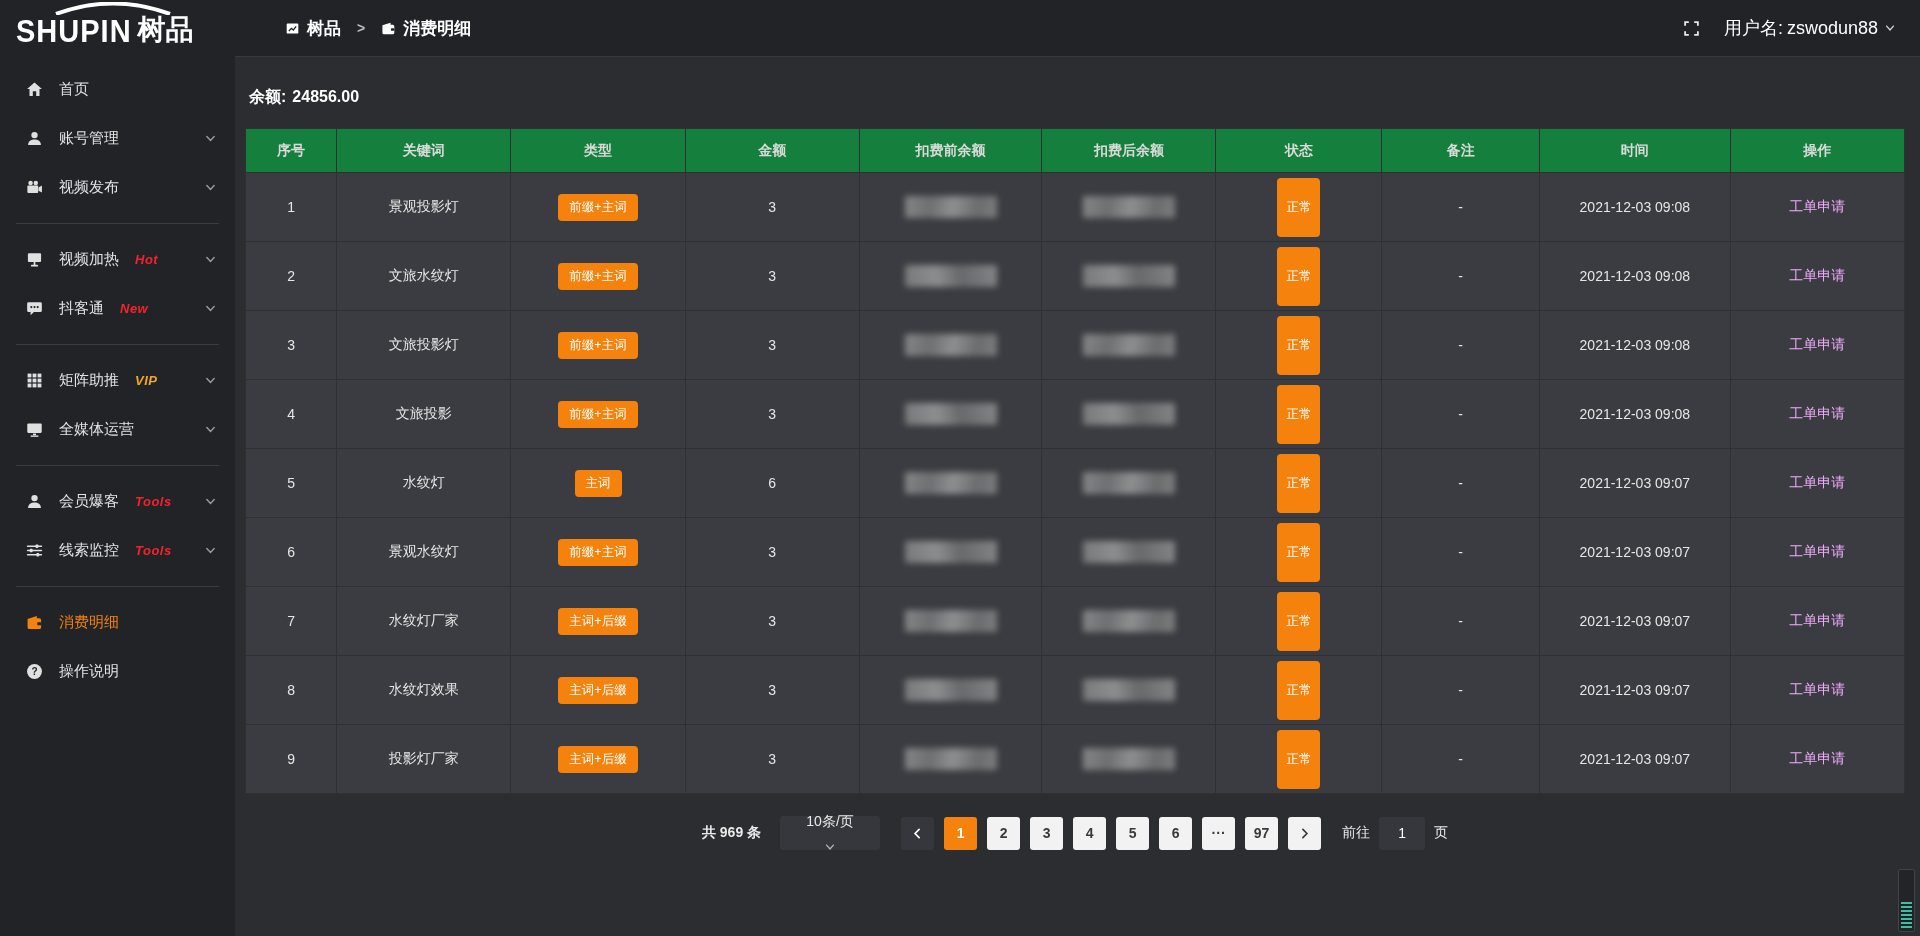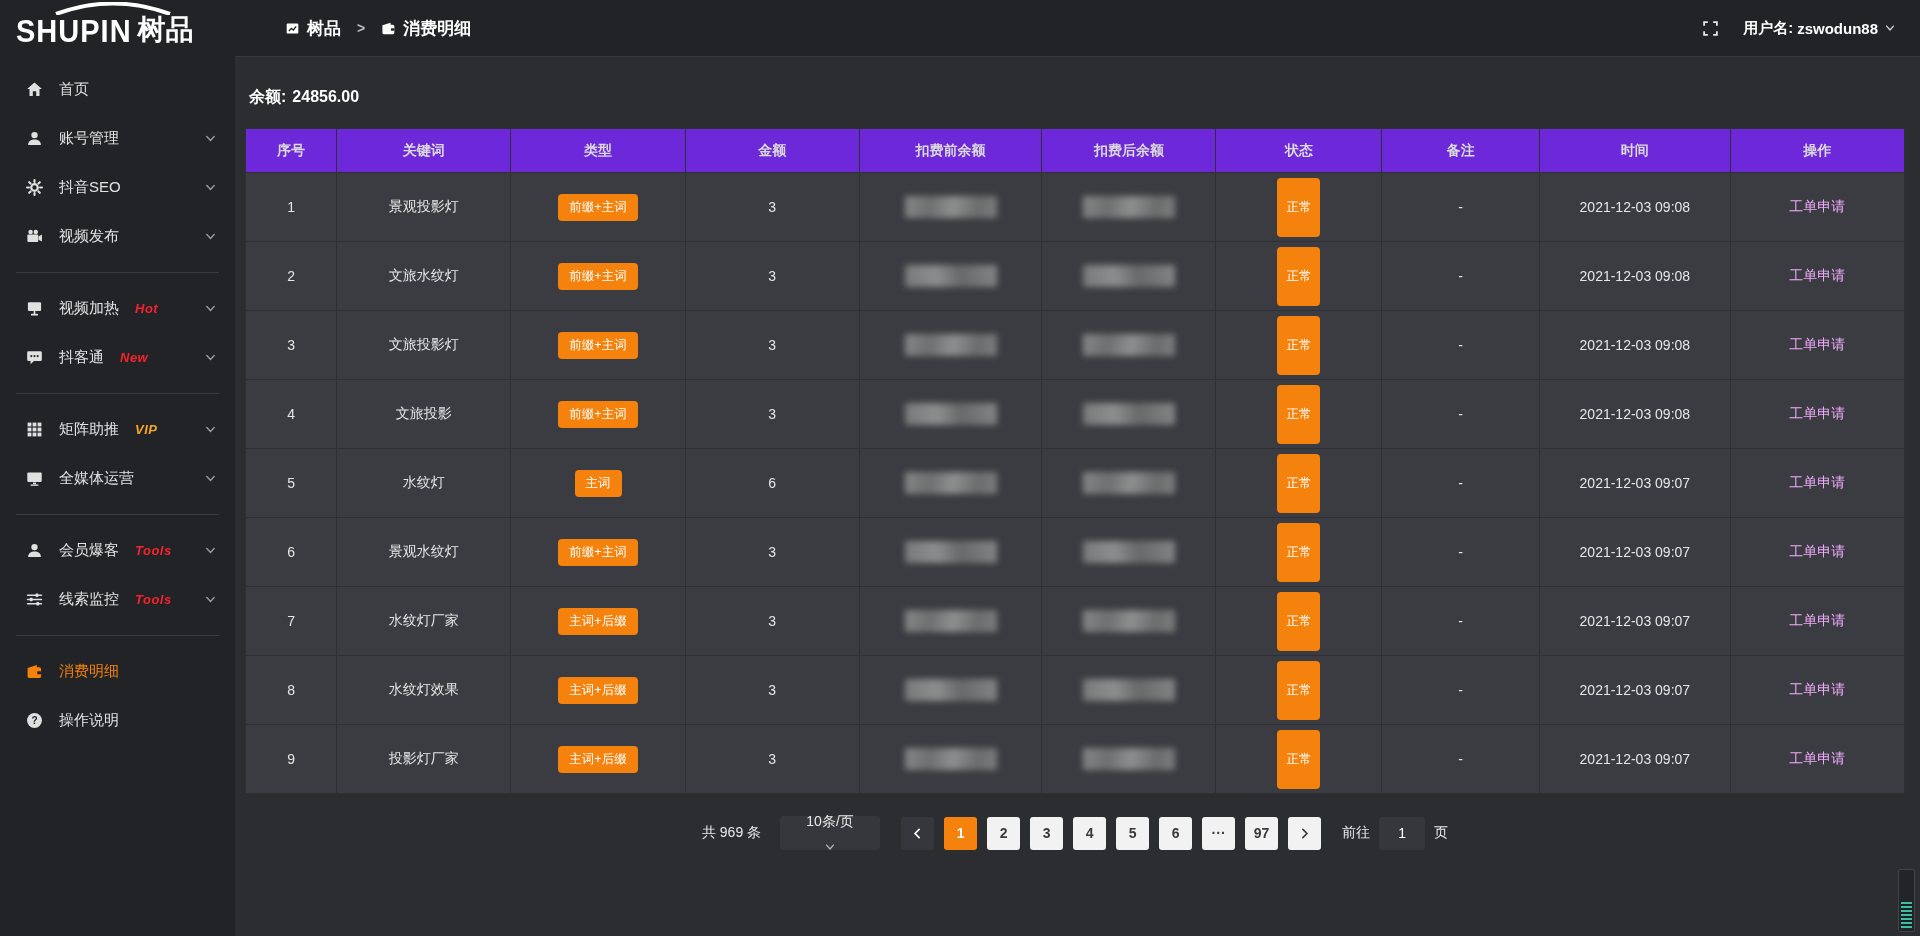--- a/index.html
+++ b/index.html
@@ -24,45 +24,45 @@
   .menu-divider { height:1px; background:#3a3c40; margin:11px 16px; }
 
   
   .main { flex:1; display:flex; flex-direction:column; height:100%; min-width:0; }
   .topbar { height:57px; background:#212327; border-bottom:1px solid #36383c; display:flex; align-items:center; justify-content:space-between; padding:0 24px 0 50px; flex:none; }
   .breadcrumb { display:flex; align-items:center; font-size:17px; font-weight:bold; color:#fff; }
   .bc-item { display:flex; align-items:center; cursor:pointer; }
   .bc-icon { width:15px; height:15px; margin-right:7px; display:inline-flex; color:#fff; }
   .bc-icon svg { width:15px; height:15px; }
   .bc-sep { margin:0 16px; color:#c0c0c0; font-size:14px; }
-  .topbar-right { display:flex; align-items:center; gap:24px; color:#fff; font-size:15px;font-weight:bold; }
+  .topbar-right { display:flex; align-items:center; gap:24px; color:#fff; font-size:18px; }
   .fullscreen { display:inline-flex; cursor:pointer; color:#e8e8e8; }
   .fullscreen svg { width:17px; height:17px; }
   .user { display:flex; align-items:center; gap:4px; cursor:pointer; }
   .user .caret { display:inline-flex; margin-left:2px; color:#d5d5d5; }
   .user .caret svg { width:12px; height:12px; }
 
   .content { flex:1; padding:26px 15px 0 10px; min-height:0; }
   .balance { font-size:16px; font-weight:bold; color:#fff; margin:4px 0 20px 4px; }
   .balance .bal-value { margin-left:6px; }
 
   
   table { width:100%; border-collapse:collapse; table-layout:fixed; background:#3a3c41; }
-  th { background:#6d28d9; height:44px; font-size:14px; font-weight:bold; color:#dadada; border:1px solid #2e3034; }
+  th { background:#15803d; height:44px; font-size:14px; font-weight:bold; color:#dadada; border:1px solid #2e3034; }
   td { height:69px; text-align:center; font-size:14px; color:#e6e6e6; border:1px solid #2e3034; }
   .badge { display:inline-block; background:#f5820d; color:#fff; font-size:12.5px; padding:5px 11px; border-radius:4px; }
   .badge.small { padding:21px 9px;text-align:center; }
   .action-link { color:#f0abfc; cursor:pointer; }
   .masked { width:92px; height:22px; margin:0 auto; border-radius:2px; filter:blur(3px); opacity:.75;
             background:linear-gradient(100deg,#a0a0a0 0%,#808080 28%,#ababab 52%,#7c7c7c 78%,#949494 100%); }
   .masked.alt { background:linear-gradient(80deg,#8d8d8d 0%,#a9a9a9 35%,#787878 60%,#9e9e9e 100%); }
 
   
   .pagination { display:flex; align-items:center; justify-content:center; margin-top:22px; font-size:14px; color:#eaeaea; }
-  .pg-total { margin-right:19px; }
+  .pg-total { margin-right:19px;font-weight:bold; }
   .page-size { background:#35373c; border-radius:3px; height:34px; min-width:100px; padding:0 12px; display:flex; align-items:center; justify-content:center; gap:10px; margin-right:16px; cursor:pointer;flex-direction:column; }
   .page-size .caret { display:inline-flex; color:#b5b5b5; }
   .page-size .caret svg { width:12px; height:12px; }
   .pg-btn { min-width:33px; height:33px; padding:0 5px; margin:0 5px; background:#f2f2f2; color:#38393c; border:none; border-radius:3px; display:inline-flex; align-items:center; justify-content:center; font-size:14px; font-weight:bold; cursor:pointer; font-family:inherit; }
   .pg-btn.active { background:#f5820d; color:#fff; }
   .pg-btn.dark { background:#35373c; color:#fff; }
   .pg-btn svg { width:13px; height:13px; }
   .pg-goto { margin-left:16px; display:flex; align-items:center; gap:9px; }
   .goto-input { width:46px; height:33px; background:#35373c; border:none; border-radius:3px; color:#fff; text-align:center; font-size:14px; font-family:inherit; }
 
@@ -97,43 +97,20 @@
           <span class="mi-label">首页</span>
         </div>
         <div class="menu-item">
           <span class="mi-icon">
             <svg viewBox="0 0 16 16" fill="currentColor">
               <circle cx="8" cy="4.8" r="3"></circle>
               <path d="M2 14 C2 10.6 4.8 9 8 9 C11.2 9 14 10.6 14 14 Z"></path>
             </svg>
           </span>
           <span class="mi-label">账号管理</span>
-          <span class="mi-chevron">
-            <svg viewBox="0 0 16 16" fill="none" stroke="currentColor" stroke-width="1.8" stroke-linecap="round">
-              <path d="M3.5 5.5 L8 10.5 L12.5 5.5"></path>
-            </svg>
-          </span>
-        </div>
-        <div class="menu-item">
-          <span class="mi-icon">
-            <svg viewBox="0 0 16 16">
-              <circle cx="8" cy="8" r="3.1" fill="none" stroke="currentColor" stroke-width="2.1"></circle>
-              <g stroke="currentColor" stroke-width="2" stroke-linecap="round">
-                <line x1="8" y1="1" x2="8" y2="2.8"></line>
-                <line x1="8" y1="13.2" x2="8" y2="15"></line>
-                <line x1="1" y1="8" x2="2.8" y2="8"></line>
-                <line x1="13.2" y1="8" x2="15" y2="8"></line>
-                <line x1="3" y1="3" x2="4.3" y2="4.3"></line>
-                <line x1="11.7" y1="11.7" x2="13" y2="13"></line>
-                <line x1="13" y1="3" x2="11.7" y2="4.3"></line>
-                <line x1="4.3" y1="11.7" x2="3" y2="13"></line>
-              </g>
-            </svg>
-          </span>
-          <span class="mi-label">抖音SEO</span>
           <span class="mi-chevron">
             <svg viewBox="0 0 16 16" fill="none" stroke="currentColor" stroke-width="1.8" stroke-linecap="round">
               <path d="M3.5 5.5 L8 10.5 L12.5 5.5"></path>
             </svg>
           </span>
         </div>
         <div class="menu-item">
           <span class="mi-icon">
             <svg viewBox="0 0 16 16" fill="currentColor">
               <circle cx="4.3" cy="3.8" r="2.1"></circle>

